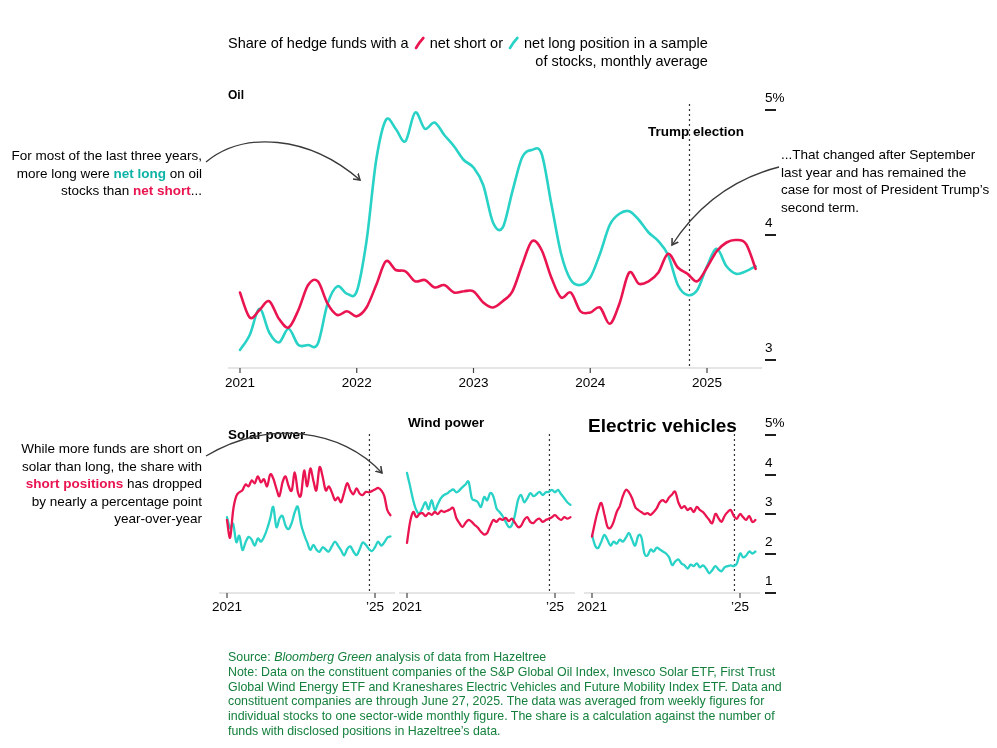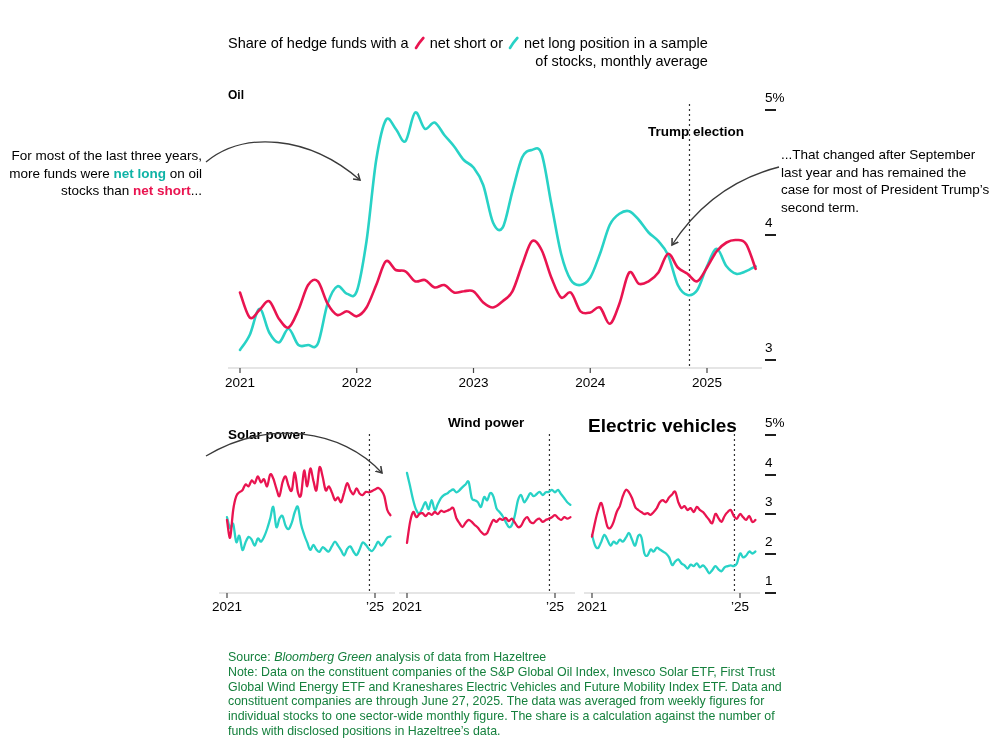--- a/index.html
+++ b/index.html
@@ -37,27 +37,30 @@
           <path d="M2,12 C4,8.5 7,4.5 9.3,2" stroke="currentColor" stroke-width="2.6" fill="none" stroke-linecap="round"></path>
         </svg></span>
     <span>net long position in a sample</span>
     <br>
     <span>of stocks, monthly average</span>
   </div>
 
   <div class="abs chart-label" style="left:228px;top:88px;">Oil</div>
   <div class="abs event-label" style="left:648px;top:88px;margin-top:36px;">Trump election</div>
   <div class="abs chart-label" style="left:228px;top:415px;font-size:13.5px;margin-top:12px;">Solar power</div>
-  <div class="abs chart-label" style="left:408px;top:415px;font-size:13.5px;margin-left:40px;">Wind power</div>
+  <div class="abs chart-label" style="left:408px;top:415px;font-size:13.5px;">Wind power</div>
   <div class="abs chart-label" style="left:588px;top:415px;font-size:19px;">Electric vehicles</div>
 
   <div class="abs annotation ann-right-align" style="left:6px;top:147px;width:196px;">
-    <span>For most of the last three years, more funds were </span><span class="c-long" style="color: rgb(15, 179, 166);">net long</span><span> on oil stocks than </span><span class="c-short" style="color: rgb(233, 20, 80);">net short</span><span>...</span>
+    <span>For most of the last three years, more long were </span><span class="c-long" style="color: rgb(15, 179, 166);">net long</span><span> on oil stocks than </span><span class="c-short" style="color: rgb(233, 20, 80);">net short</span><span>...</span>
   </div>
   <div class="abs annotation" style="left:781px;top:146px;width:214px;">...That changed after September last year and has remained the case for most of President Trump’s second term.</div>
+  <div class="abs annotation ann-right-align" style="left:10px;top:440px;width:192px;">
+    <span>While more funds are short on solar than long, the share with </span><span class="c-short" style="color: rgb(233, 20, 80);">short positions</span><span> has dropped by nearly a percentage point year-over-year</span>
+  </div>
 
   <svg class="abs" style="left:0;top:0;pointer-events:none;" width="997" height="748">
     <defs>
       <marker id="ah" markerWidth="9" markerHeight="9" refX="4.6" refY="3.5" orient="auto">
         <path d="M0,0.6 L4.6,3.5 L0,6.4" fill="none" stroke="#3a3a3a" stroke-width="1.2"></path>
       </marker>
     </defs>
     <path d="M206,162 C244,131 308,135 360,180" fill="none" stroke="#3a3a3a" stroke-width="1.3" marker-end="url(#ah)"></path>
     <path d="M779,167 C732,179 698,205 672,245" fill="none" stroke="#3a3a3a" stroke-width="1.3" marker-end="url(#ah)"></path>
     <path d="M206,456 C268,419 342,429 382,473" fill="none" stroke="#3a3a3a" stroke-width="1.3" marker-end="url(#ah)"></path>

